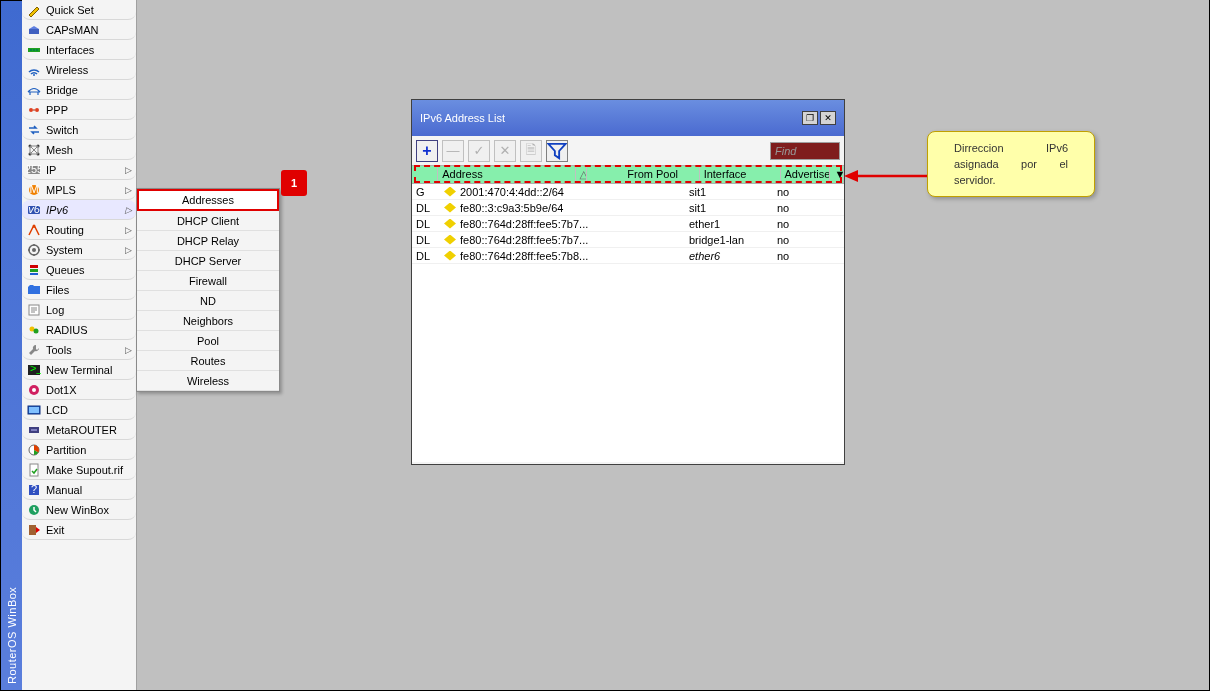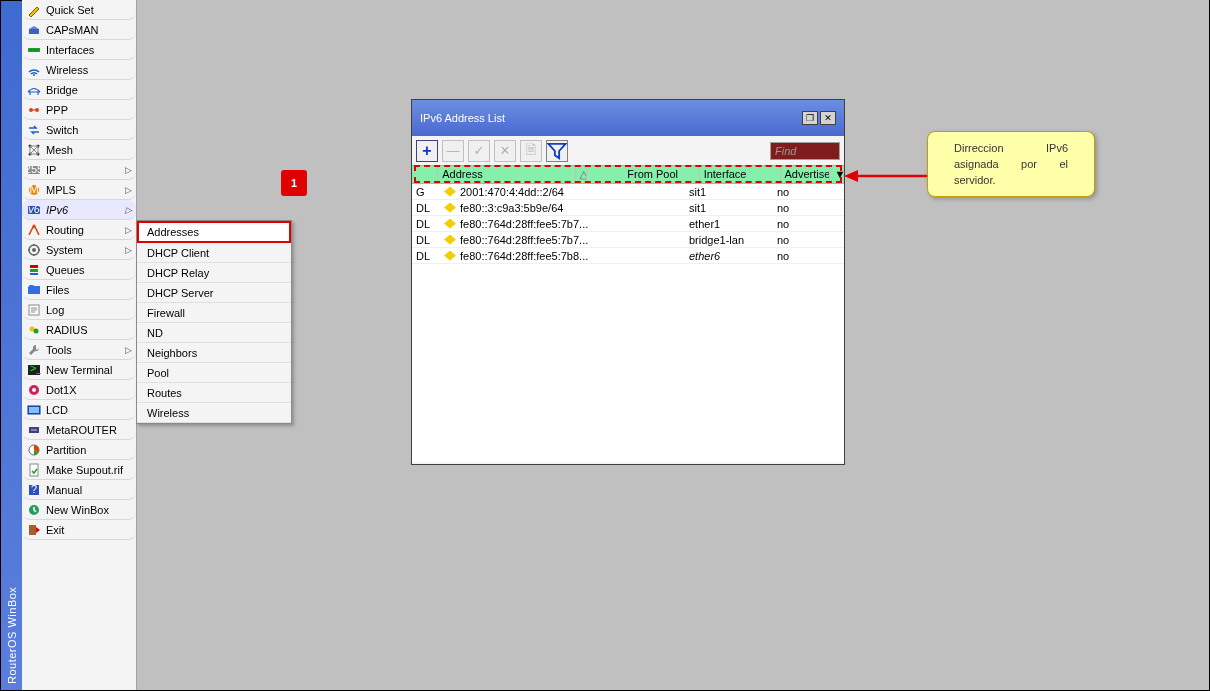--- a/index.html
+++ b/index.html
@@ -19,23 +19,24 @@
   }
   .side-item {
     height:20px; line-height:20px; padding-left:4px;
     border-bottom:1px solid #d8d8d8; display:flex; align-items:center;
     cursor:default; white-space:nowrap; overflow:hidden;border-radius:8px;
   }
   .side-item .ic { width:16px; height:16px; margin-right:4px; display:inline-flex; align-items:center; justify-content:center; }
   .side-item .arrow { margin-left:auto; margin-right:4px; color:#555; font-size:9px; }
   .side-item.sel { background:#e8e8ff;font-style:italic; }
   .submenu {
-    position:absolute; left:136px; top:220px; width:156px;
+    position:absolute; left:136px; top:188px; width:144px;
     background:#f4f4f4; border:1px solid #8a8a8a;
     box-shadow:2px 2px 3px rgba(0,0,0,0.25);
+    text-align:center;
   }
   .sub-item {
     height:20px; line-height:20px; padding:0 10px;
     border-bottom:1px solid #e0e0e0; cursor:default;
   }
   .sub-item.sel { border:2px solid #e00000; height:22px; line-height:18px; padding:0 8px; background:#fff; }
   .marker1 {
     position:absolute; left:281px; top:170px; width:26px; height:26px;
     background:#e00000; color:#fff; font-weight:bold;
     display:flex; align-items:center; justify-content:center;

